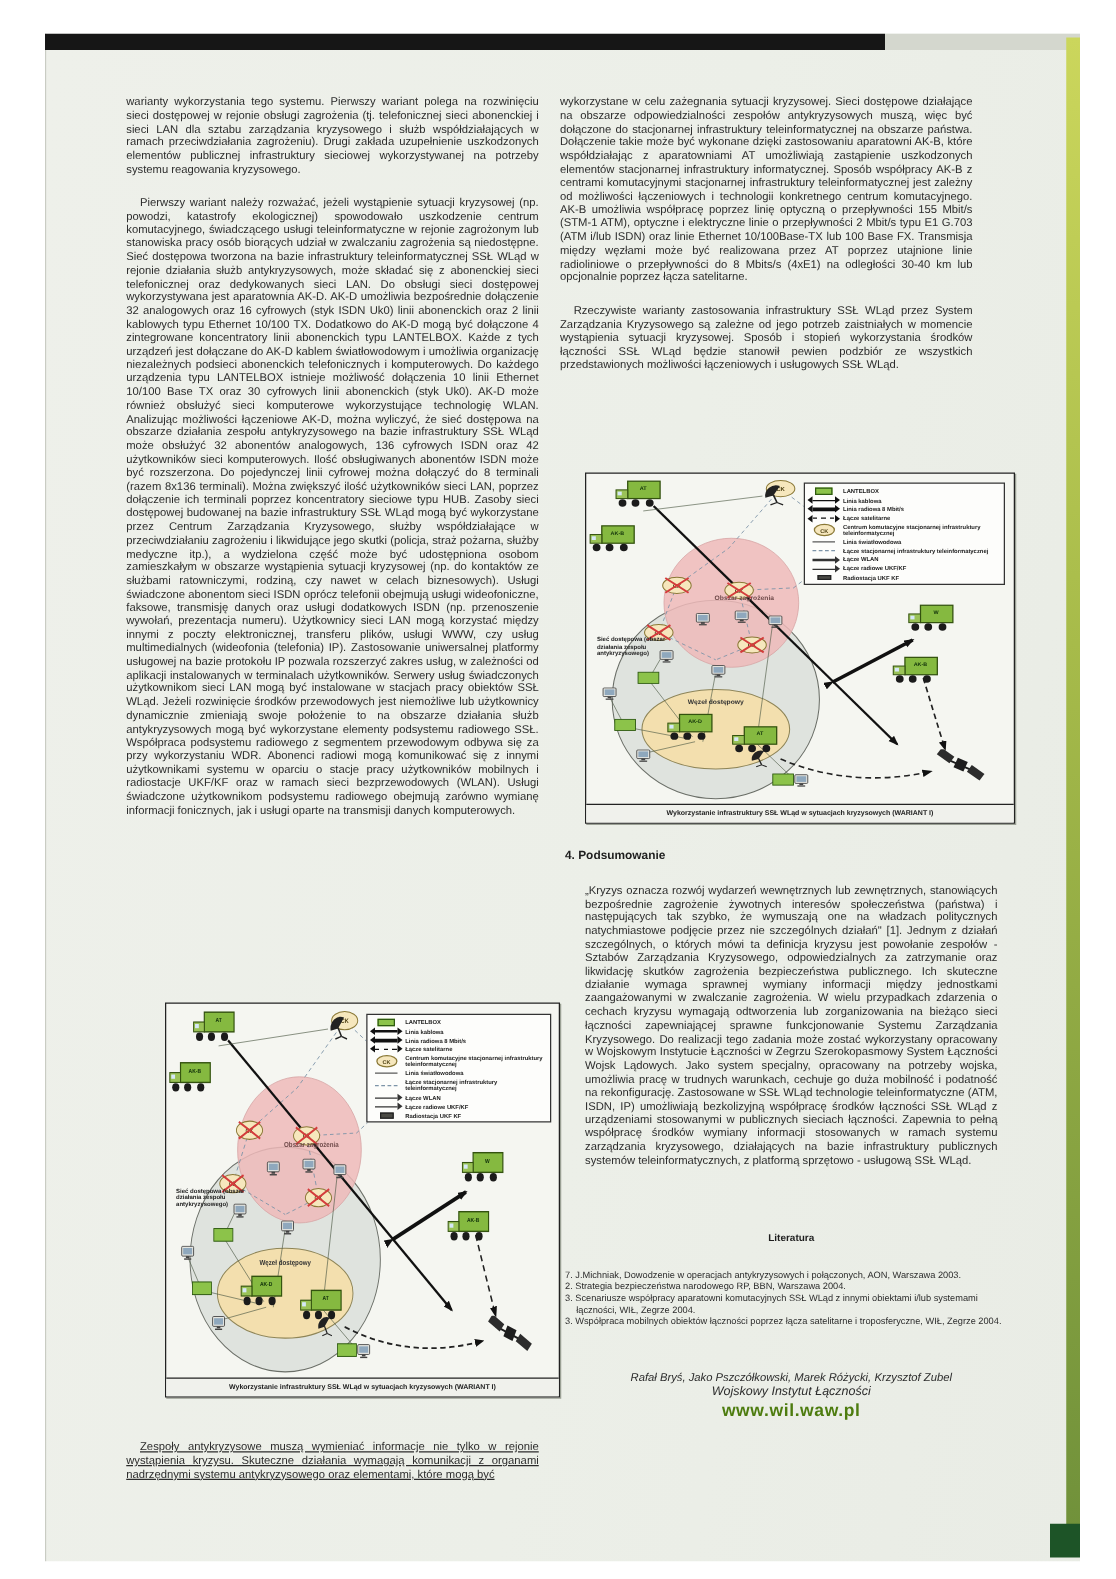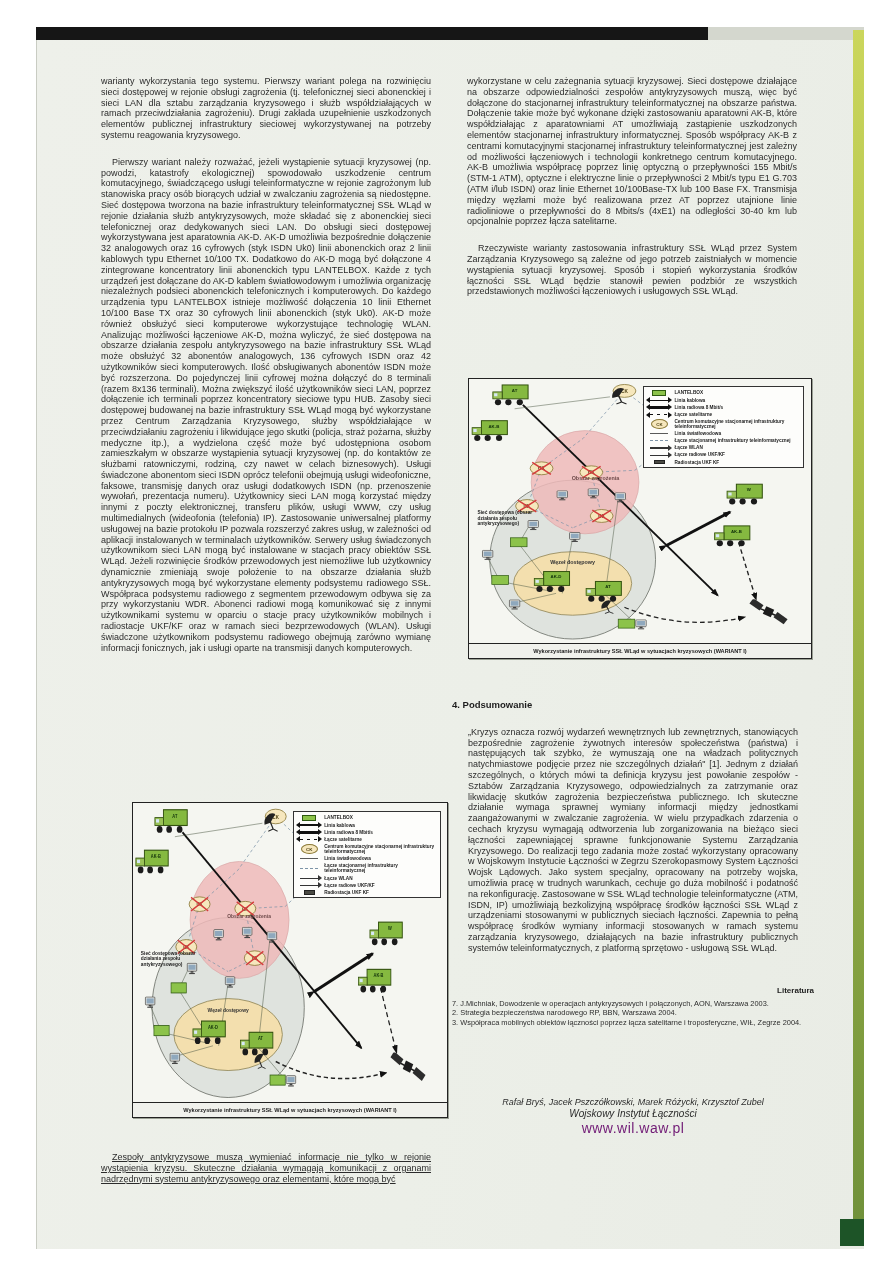--- a/index.html
+++ b/index.html
@@ -8,31 +8,31 @@
   .top-bar { position:absolute; left:36px; top:27px; width:672px; height:13px; background:#161616; }
   .top-bar-right { position:absolute; left:708px; top:27px; width:156px; height:13px; background:#d4d7ce; }
   .right-strip { position:absolute; left:853px; top:30px; width:11px; height:1212px; background:linear-gradient(to bottom,#cbd65c,#a7bb4a 40%,#6f903a); }
   .corner-square { position:absolute; left:840px; top:1219px; width:24px; height:27px; background:#1d5427; }
 
   .col { position:absolute; width:362px; color:#2c2c2c; font-size:9px; line-height:10.8px; text-align:justify; }
   .para { margin:16px; }
   .para.indent { text-indent:11px; }
   .col-left-top   { left:85px;  top:60px; }
   .col-left-bot   { left:85px;  top:1136px;text-decoration:underline; }
-  .col-right-top  { left:451px; top:60px; }
-  .col-right-sum  { left:452px; top:700px; }
+  .col-right-top  { left:432px; top:60px; }
+  .col-right-sum  { left:452px; top:680px; }
   .col-right-lit  { left:452px; top:986px; }
   .col-right-auth { left:452px; top:1096px; text-align:center; }
 
   h3.summary-h { font-size:9.5px; font-weight:700; color:#1e1e1e; margin-bottom:5px; text-align:left; }
-  h4.lit-h { font-size:8px; font-weight:700; color:#1e1e1e; margin-bottom:2px; text-align:right; }
+  h4.lit-h { font-size:8px; font-weight:700; color:#1e1e1e; margin-bottom:18px; text-align:center; }
   .ref { font-size:7.4px; line-height:9.4px; text-align:left; padding-left:9px; text-indent:-9px; color:#2c2c2c; }
   .authors { font-style:italic; font-size:9px; line-height:12px; }
   .affil { font-style:italic; font-size:10px; line-height:12px; }
-  .website { font-weight:400; font-size:14px; letter-spacing:.5px; color:#701a75; margin-top:3px; }
+  .website { font-weight:700; font-size:14px; letter-spacing:.5px; color:#4d7c0f; margin-top:3px; }
 
   
   .netfig { position:absolute; background:#f5f6f1; border:1.4px solid #222; box-shadow:1px 1px 0 #9aa094; }
   .netfig .nf-svg { position:absolute; left:0; top:0; width:100%; height:calc(100% - 15px); }
   .nf-caption { position:absolute; left:0; bottom:0; width:100%; height:15px; border-top:1px solid #222; font-size:5.6px; font-weight:700; color:#222; display:flex; align-items:center; justify-content:center; background:#f0f1ec; }
   .nf-legend { position:absolute; top:2.5%; right:2%; width:47%; background:#fdfdfb; border:1px solid #333; padding:3px 3px 2px 3px; display:flex; flex-direction:column; gap:1.8px; }
   .lg-row { display:flex; align-items:center; gap:3px; }
   .lg-sym { flex:0 0 24px; display:flex; align-items:center; justify-content:center; }
   .lg-lab { font-size:4.7px; line-height:1.12; font-weight:700; color:#1c1c1c; }
   .lg-box { width:14px; height:6px; background:#8cc34a; border:1px solid #2e5a10; }
@@ -111,24 +111,25 @@
   <p class="para indent">Rzeczywiste warianty zastosowania infrastruktury SSŁ WLąd przez System Zarządzania Kryzysowego są zależne od jego potrzeb zaistniałych w momencie wystąpienia sytuacji kryzysowej. Sposób i stopień wykorzystania środków łączności SSŁ WLąd będzie stanowił pewien podzbiór ze wszystkich przedstawionych możliwości łączeniowych i usługowych SSŁ WLąd.</p>
 </div>
 <div class="col col-right-sum">
   <h3 class="summary-h">4. Podsumowanie</h3>
   <p class="para">„Kryzys oznacza rozwój wydarzeń wewnętrznych lub zewnętrznych, stanowiących bezpośrednie zagrożenie żywotnych interesów społeczeństwa (państwa) i następujących tak szybko, że wymuszają one na władzach politycznych natychmiastowe podjęcie przez nie szczególnych działań" [1]. Jednym z działań szczególnych, o których mówi ta definicja kryzysu jest powołanie zespołów - Sztabów Zarządzania Kryzysowego, odpowiedzialnych za zatrzymanie oraz likwidację skutków zagrożenia bezpieczeństwa publicznego. Ich skuteczne działanie wymaga sprawnej wymiany informacji między jednostkami zaangażowanymi w zwalczanie zagrożenia. W wielu przypadkach zdarzenia o cechach kryzysu wymagają odtworzenia lub zorganizowania na bieżąco sieci łączności zapewniającej sprawne funkcjonowanie Systemu Zarządzania Kryzysowego. Do realizacji tego zadania może zostać wykorzystany opracowany w Wojskowym Instytucie Łączności w Zegrzu Szerokopasmowy System Łączności Wojsk Lądowych. Jako system specjalny, opracowany na potrzeby wojska, umożliwia pracę w trudnych warunkach, cechuje go duża mobilność i podatność na rekonfigurację. Zastosowane w SSŁ WLąd technologie teleinformatyczne (ATM, ISDN, IP) umożliwiają bezkolizyjną współpracę środków łączności SSŁ WLąd z urządzeniami stosowanymi w publicznych sieciach łączności. Zapewnia to pełną współpracę środków wymiany informacji stosowanych w ramach systemu zarządzania kryzysowego, działających na bazie infrastruktury publicznych systemów teleinformatycznych, z platformą sprzętowo - usługową SSŁ WLąd.</p>
 </div>
 <div class="col col-right-lit">
   <h4 class="lit-h">Literatura</h4>
   <div class="ref">7. J.Michniak, Dowodzenie w operacjach antykryzysowych i połączonych, AON, Warszawa 2003.</div>
   <div class="ref">2. Strategia bezpieczeństwa narodowego RP, BBN, Warszawa 2004.</div>
+  <div class="ref">3. Scenariusze współpracy aparatowni komutacyjnych SSŁ WLąd z innymi obiektami i/lub systemami łączności, WIŁ, Zegrze 2004.</div>
   <div class="ref">3. Współpraca mobilnych obiektów łączności poprzez łącza satelitarne i troposferyczne, WIŁ, Zegrze 2004.</div>
 </div>
 <div class="col col-right-auth">
-  <div class="authors">Rafał Bryś, Jacek Pszczółkowski, Marek Różycki, Krzysztof Zubel</div>
+  <div class="authors">Rafał Bryś, Jako Pszczółkowski, Marek Różycki, Krzysztof Zubel</div>
   <div class="affil">Wojskowy Instytut Łączności</div>
   <div class="website">www.wil.waw.pl</div>
 </div>
 
 <div class="netfig" style="left:468px; top:378px; width:344px; height:281px;">
   <svg class="nf-svg" viewBox="0 0 330 266" preserveAspectRatio="none">
     <circle cx="100" cy="182" r="80" fill="#dfe3de" stroke="#6b6f68" stroke-width="0.8"></circle>
     <circle cx="112" cy="104" r="52" fill="#eebaba" fill-opacity="0.85" stroke="#d6a3a3" stroke-width="0.6"></circle>
     <ellipse cx="100" cy="206" rx="57" ry="32" fill="#f3dfae" stroke="#8f8557" stroke-width="0.8"></ellipse>
 

